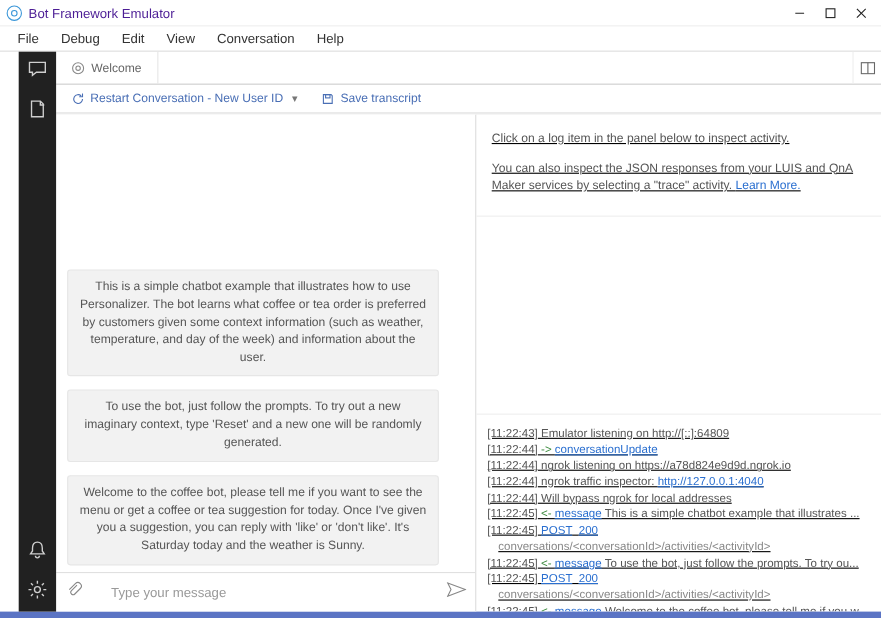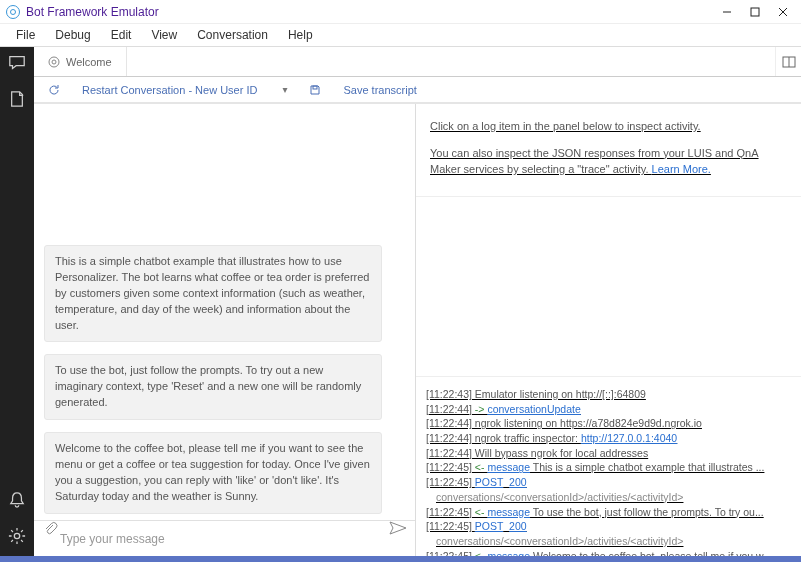--- a/index.html
+++ b/index.html
@@ -11,21 +11,21 @@
   .titlebar .app-icon:after { content:""; position:absolute; left:3px; top:3px; width:4px; height:4px; border:1.2px solid #3a96d8; border-radius:50%; }
   .titlebar .title { font-size: 12px; color: #4c1d95; flex:1; }
   .titlebar .win-btn { width: 28px; height: 24px; display:flex; align-items:center; justify-content:center; font-size:13px; color:#222; }
   .titlebar .win-btn svg { stroke:#222; }
 
   
   .menubar { height: 23px; display:flex; align-items:center; padding-left:6px; border-bottom:1px solid #ddd; font-size:12px; color:#333; }
   .menubar .menu-item { padding: 3px 10px; cursor:default; }
 
   
-  .body-row { display:flex; height: calc(562px - 24px - 23px - 6px); }
+  .body-row { display:flex; height: calc(562px - 24px - 23px - 6px); margin-left: 17px; }
 
   
   .rail { width: 34px; background:#212121; display:flex; flex-direction:column; align-items:center; padding-top:6px; gap:16px; position:relative; }
   .rail .rail-icon { width:20px; height:20px; display:flex; align-items:center; justify-content:center; }
   .rail .rail-icon svg { stroke:#cfcfcf; fill:none; stroke-width:1.4; }
   .rail .spacer { flex:1; }
 
   
   .content { flex:1; display:flex; flex-direction:column; }
 
@@ -34,33 +34,33 @@
   .tab { display:flex; align-items:center; gap:6px; padding:0 14px; border-right:1px solid #e5e5e5; }
   .tab.active { border-bottom:2px solid #3a78d8; color:#333; }
   .tab .tab-ico { width:12px; height:12px; display:flex; align-items:center; justify-content:center; }
   .tab .close-ico { font-size:12px; color:#666; margin-left:4px; }
   .tabstrip .tabstrip-spacer { flex:1; }
   .tabstrip .tabstrip-right { width:26px; display:flex; align-items:center; justify-content:center; border-left:1px solid #eee; }
   .tabstrip .tabstrip-right svg { stroke:#666; fill:none; }
 
   
   .chat-toolbar { height: 26px; display:flex; align-items:center; gap:22px; padding:0 14px; border-bottom:1px solid #e5e5e5; font-size:11px; color:#4a6fb5; }
-  .chat-toolbar .tb-item { display:flex; align-items:center; gap:22px; }
+  .chat-toolbar .tb-item { display:flex; align-items:center; gap:5px; }
   .chat-toolbar svg { stroke:#4a6fb5; fill:none; }
   .chat-toolbar .chev { color:#777; font-size:10px; margin-left:3px; }
 
   
   .split { flex:1; display:flex; overflow:hidden; border-top:1px solid #e5e5e5; }
 
   
   .chat-panel { width: 382px; border-right:1px solid #dcdcdc; display:flex; flex-direction:column; background:#fff; }
   .messages { flex:1; overflow:hidden; padding:10px 10px 6px 10px; display:flex; flex-direction:column; justify-content:flex-end; gap:12px; }
-  .bubble { background:#f2f2f2; border:1px solid #e6e6e6; border-radius:3px; padding:8px 10px; font-size:11px; color:#555; line-height:1.45; max-width: 338px; }
+  .bubble { background:#f2f2f2; border:1px solid #e6e6e6; border-radius:3px; padding:8px 10px; font-size:11px; color:#555; line-height:1.45; max-width: 338px; text-align: center; }
   .timestamp { font-size:10px; color:#999; padding:0 0 0 2px; }
-  .composer { height:36px; border-top:1px solid #e0e0e0; display:flex; padding:0 8px; gap:2px; }
+  .composer { height:36px; border-top:1px solid #e0e0e0; display:flex; align-items:center; padding:0 8px; gap:26px; }
   .composer .attach svg { stroke:#888; fill:none; }
   .composer input { flex:1; border:none; outline:none; font-size:12px; color:#555; }
   .composer input::placeholder { color:#999; }
   .composer .send svg { stroke:#888; fill:#888; }
 
   
   .inspector { flex:1; display:flex; flex-direction:column;text-decoration:underline; }
   .inspector-hint { padding:14px 16px 8px 14px; font-size:11px; color:#555; line-height:1.5; border-bottom:1px solid #eee; }
   .inspector-hint p { margin-bottom:10px; }
   .inspector-hint a { color:#2a6fd0; text-decoration:none; }

